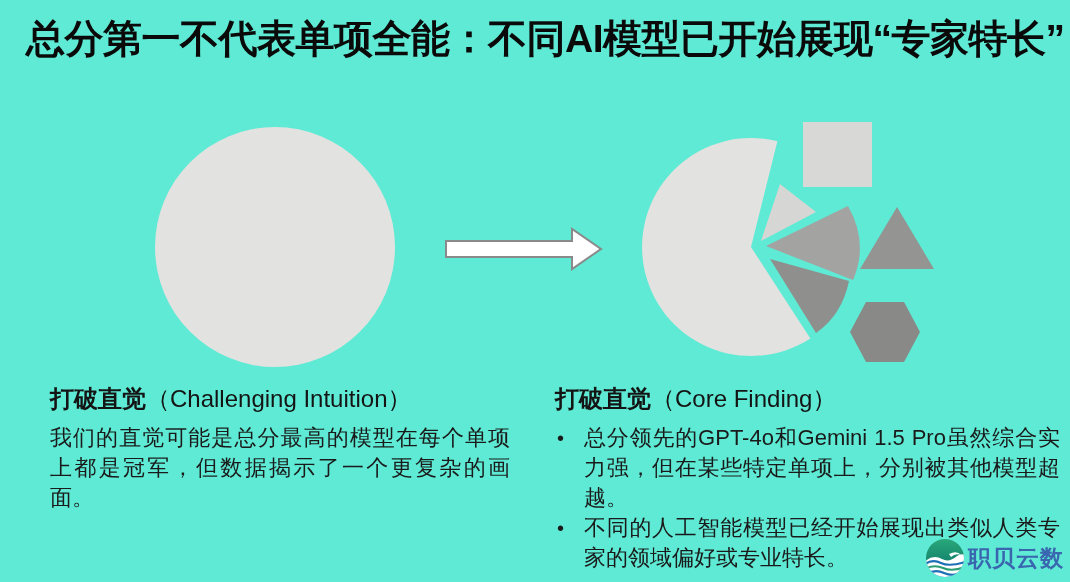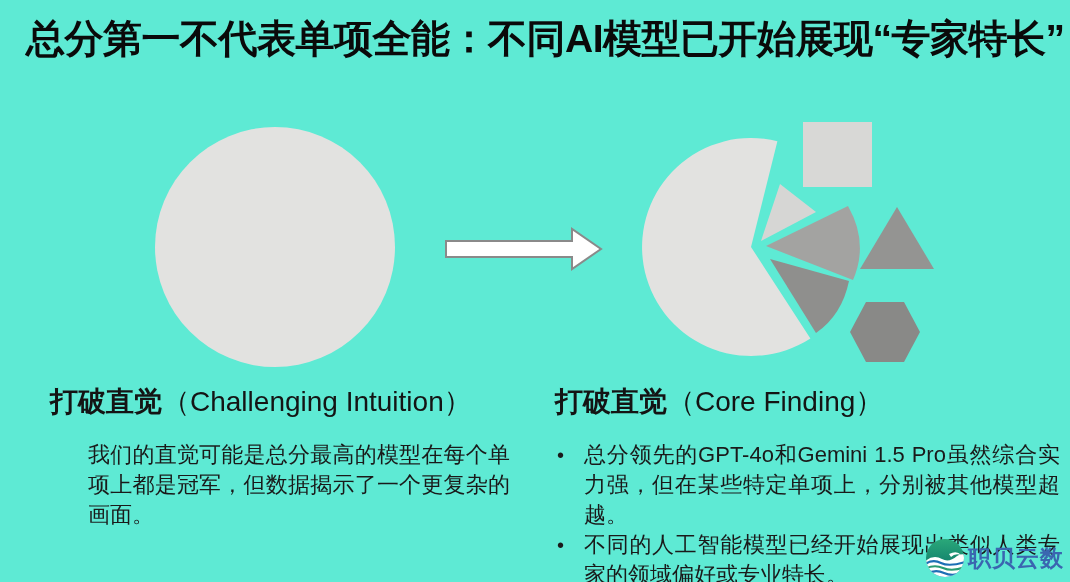--- a/index.html
+++ b/index.html
@@ -31,34 +31,33 @@
     width: 1070px;
     height: 582px;
   }
   .text-section {
     position: absolute;
     top: 384px;
   }
   .text-section.left  { left: 50px;  width: 460px; }
   .text-section.right { left: 555px; width: 505px; }
   .section-heading {
-    font-size: 28px;
+    font-size: 24px;
     line-height: 1.25;
     color: #141414;
-    margin-bottom: 21px;
+    margin-bottom: 9px;
     white-space: nowrap;
   }
   .section-heading .zh { font-weight: 800; }
   .section-heading .en { font-weight: 500; }
   .section-body {
     font-size: 22px;
     line-height: 30px;
     color: #1a1a1a;
     text-align: justify;
-    margin-left: 38px;
   }
   .bullet-list {
     list-style: none;
     font-size: 22px;
     line-height: 30px;
     color: #1a1a1a;
   }
   .bullet-list li {
     position: relative;
     padding-left: 29px;

